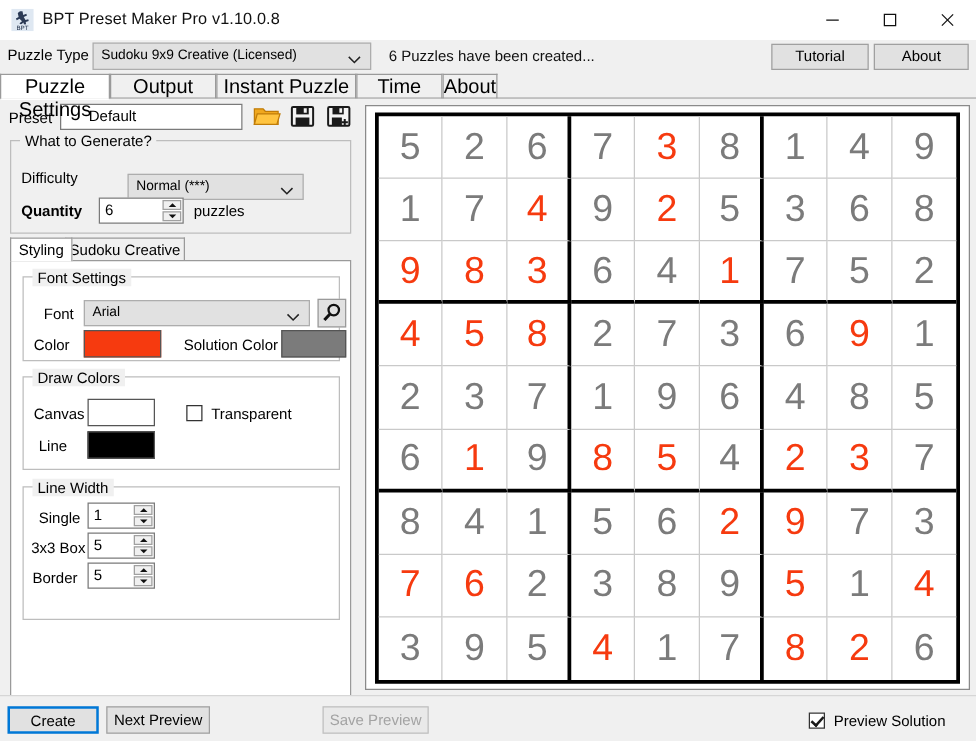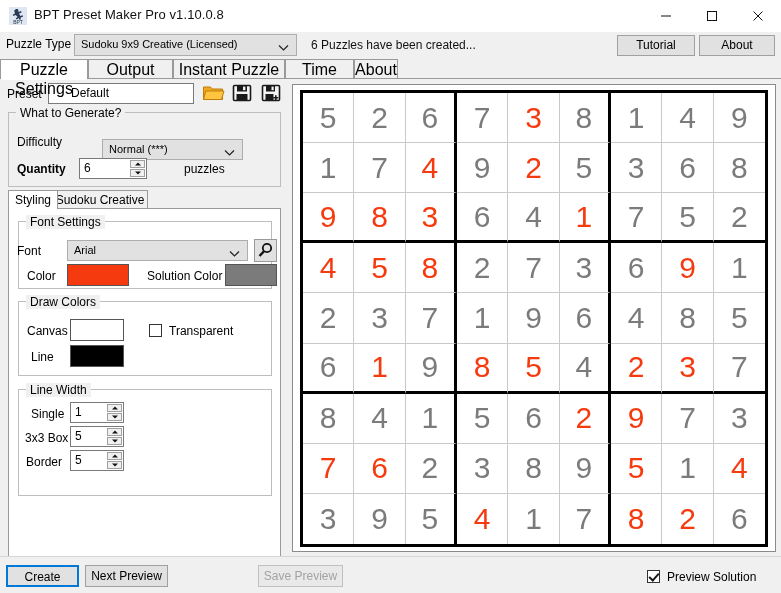--- a/index.html
+++ b/index.html
@@ -194,32 +194,32 @@
           </svg>
       </span>
     </div>
 
     <span class="lbl" style="left:17px;top:83px;font-weight:bold;">Quantity</span>
     <div class="spin" style="left:79px;top:79px;width:68px;height:21px;">
       <span class="sval">6</span>
       <span class="sup"></span>
       <span class="sdn"></span>
     </div>
-    <span class="lbl" style="left:155px;top:83px;margin-left:29px;">puzzles</span>
+    <span class="lbl" style="left:155px;top:83px;">puzzles</span>
 
     <div class="subtabs">
       <div class="stab active" style="left:0;width:50px;">Styling</div>
       <div class="stab" style="left:44px;width:96px;">Sudoku Creative</div>
     </div>
     <div class="subpanel">
 
       <div class="gbox" style="left:9px;top:12px;width:254px;height:68px;"></div>
       <span class="gtitle" style="left:17px;top:6px;">Font Settings</span>
 
-      <span class="lbl" style="left:8px;top:35px;text-align:right;">Font</span>
+      <span class="lbl" style="left:26px;top:35px;text-align:right;">Font</span>
       <div class="combo" style="left:58px;top:31px;width:181px;height:21px;">
         <span class="ctext">Arial</span>
         <span class="carrow">
           <svg width="11" height="8" viewBox="0 0 11 8">
               <path d="M1 1.5 L5.5 6 L10 1.5" fill="none" stroke="#222" stroke-width="1.2"></path>
             </svg>
         </span>
       </div>
       <div style="position:absolute;left:245px;top:30px;width:23px;height:23px;background:#e1e1e1;border:1px solid #9a9a9a;box-sizing:border-box;">
         <span>

